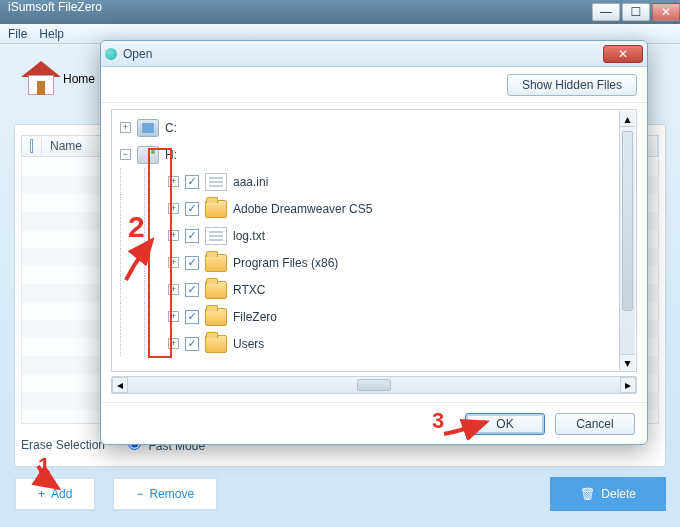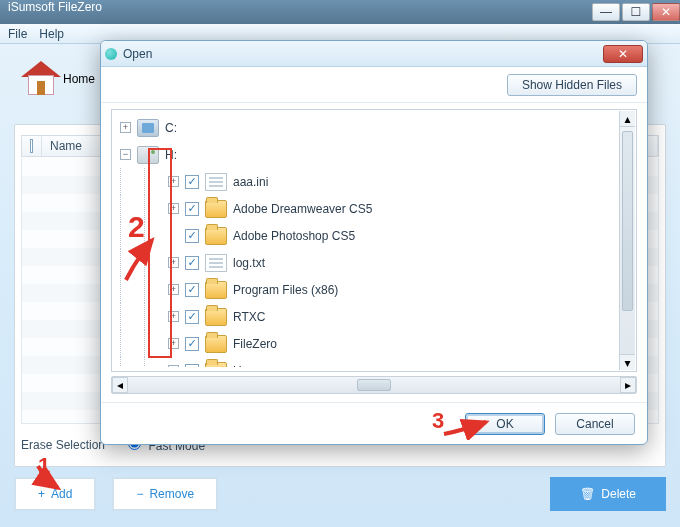--- a/index.html
+++ b/index.html
@@ -212,28 +212,20 @@
             <span class="file-icon"></span>
             <span class="node-label">aaa.ini</span>
           </div>
           <div class="node">
             <span class="indent"></span>
             <span class="indent"></span>
             <span class="expander">+</span>
             <span class="cb checked"></span>
             <span class="folder-icon"></span>
             <span class="node-label">Adobe Dreamweaver CS5</span>
-          </div>
-          <div class="node">
-            <span class="indent"></span>
-            <span class="indent"></span>
-            <span style="width: 11px; display: inline-block;"></span>
-            <span class="cb checked"></span>
-            <span class="folder-icon"></span>
-            <span class="node-label">Adobe Photoshop CS5</span>
           </div>
           <div class="node">
             <span class="indent"></span>
             <span class="indent"></span>
             <span class="expander">+</span>
             <span class="cb checked"></span>
             <span class="file-icon"></span>
             <span class="node-label">log.txt</span>
           </div>
           <div class="node">

